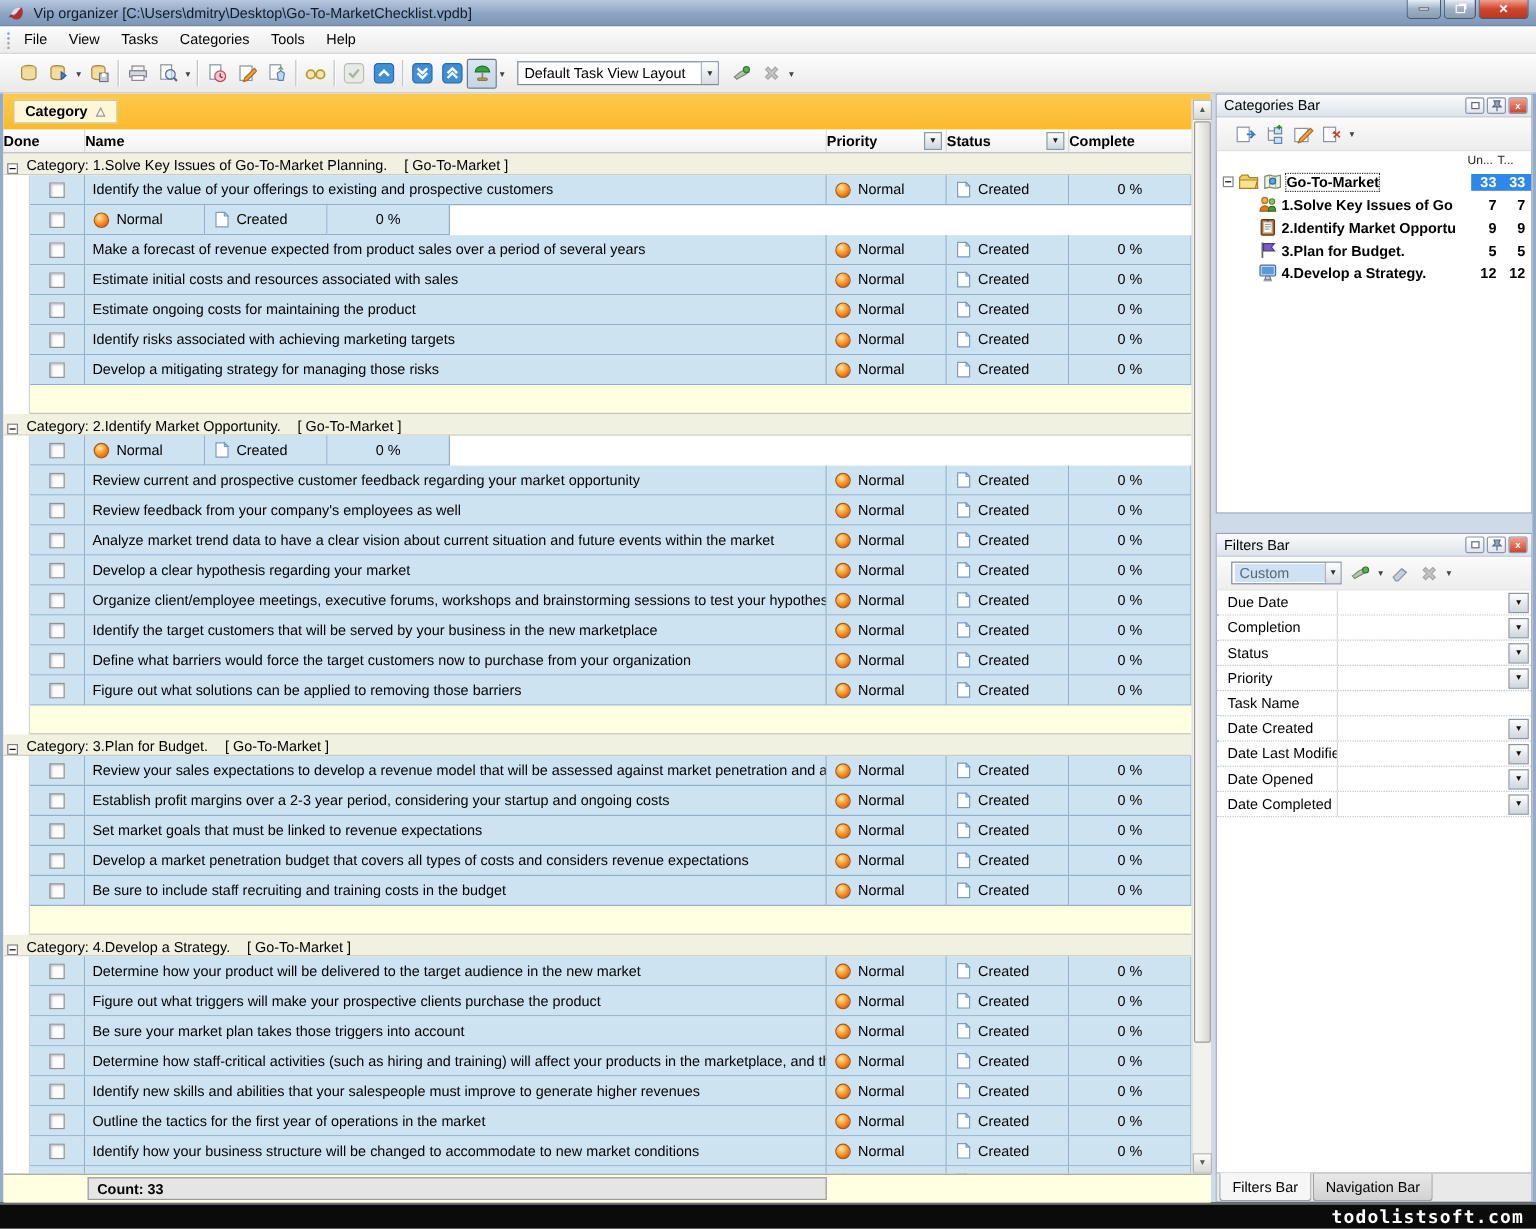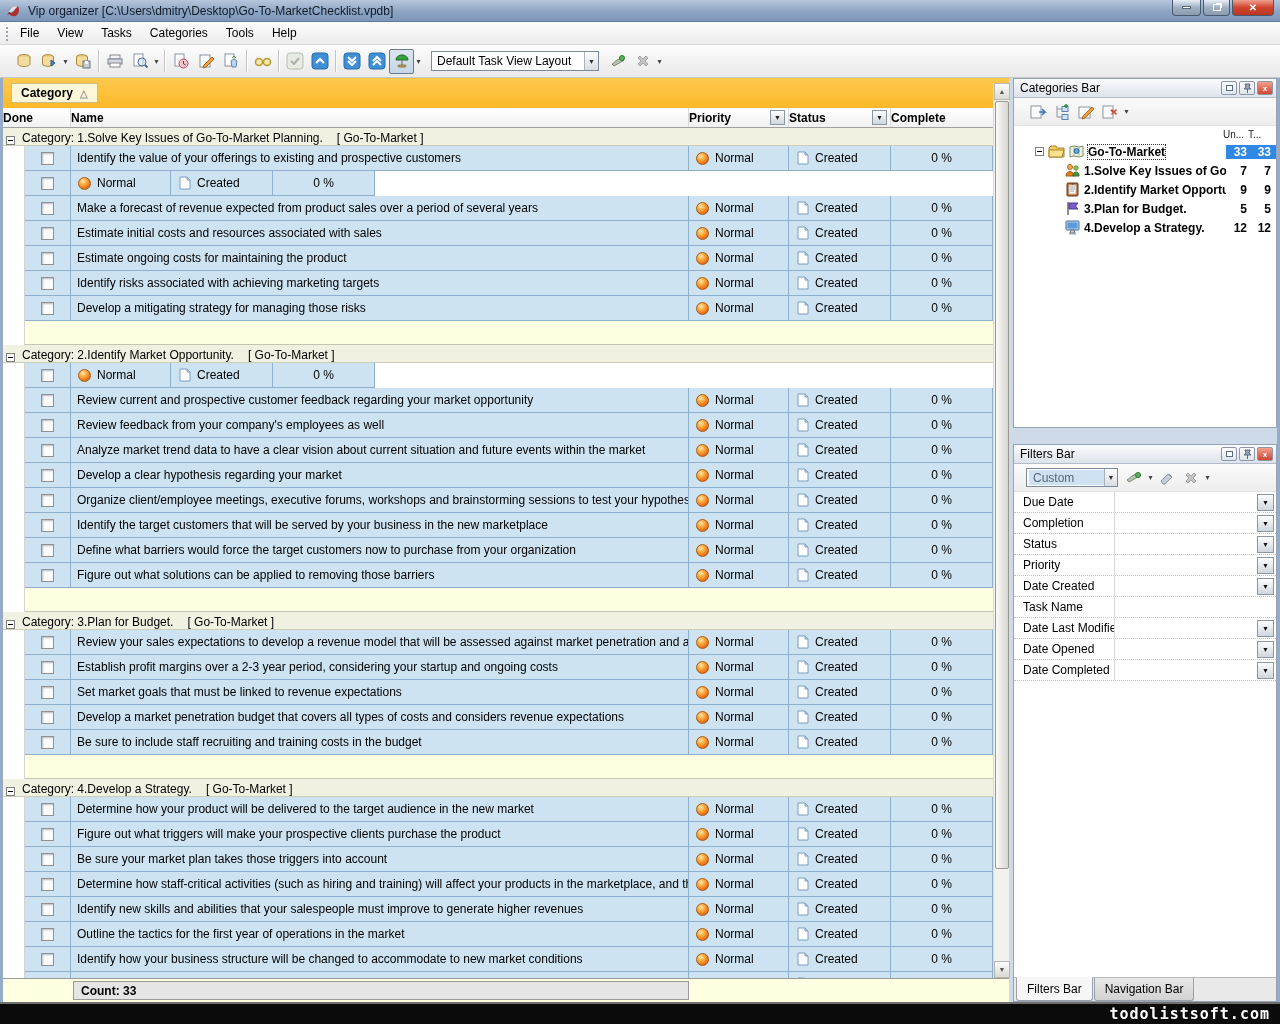--- a/index.html
+++ b/index.html
@@ -87,21 +87,21 @@
   .panel-title { flex:1; white-space:nowrap; }
   .phbtn { width:16px; height:14px; border:1px solid #8a96aa; border-radius:2px; margin-left:2px; display:flex; align-items:center; justify-content:center; background:linear-gradient(#ffffff,#dfe5ec); font-size:8px; color:#445; flex:none; }
   .phbtn.close { background:linear-gradient(#f2a08e,#cf4530); color:#fff; font-weight:bold; }
   .phbtn .inner-sq { width:7px; height:6px; border:1px solid #5a6a80; background:#fff; }
 
   .side-toolbar { height:28px; display:flex; align-items:center; padding-left:3px; background:linear-gradient(#fbfbfb,#ededed); border-bottom:1px solid #e2e2e2; flex:none; }
   .sbtn { width:24px; height:22px; display:flex; align-items:center; justify-content:center; border:1px solid transparent; border-radius:2px; flex:none; }
 
   .tree-colhdr { height:16px; display:flex; justify-content:flex-end; align-items:center; color:#222; font-size:10px; padding-right:3px; flex:none; }
   .tree-colhdr span { width:25px; text-align:left; }
-  .tree { flex:1; overflow:hidden;margin-left:16px; }
+  .tree { flex:1; overflow:hidden; }
   .tree-row { height:19px; display:flex; align-items:center; font-weight:bold; white-space:nowrap; }
   .tree-row .ticon { width:17px; height:15px; margin-right:3px; flex:none; }
   .tree-expand { width:9px; height:9px; border:1px solid #808080; background:#fff; position:relative; margin:0 4px 0 5px; flex:none; }
   .tree-expand::after { content:""; position:absolute; left:1px; right:1px; top:3px; height:1px; background:#000; }
   .tree-indent { width:34px; flex:none; }
   .tree-label { overflow:hidden; text-overflow:clip; }
   .tree-label.focused { outline:1px dotted #333; }
   .tree-nums { margin-left:auto; display:flex; padding-right:2px; }
   .tree-nums.selected { background:#2f87e8; color:#fff; }
 
@@ -1161,28 +1161,28 @@
                 <div class="f-drop">▼</div>
               </div>
             </div>
             <div class="f-row">
               <div class="f-label">Priority</div>
               <div class="f-value">
                 <div class="f-drop">▼</div>
               </div>
             </div>
             <div class="f-row">
+              <div class="f-label">Task Name</div>
+              <div class="f-value"></div>
+            </div>
+            <div class="f-row">
               <div class="f-label">Date Created</div>
               <div class="f-value">
                 <div class="f-drop">▼</div>
               </div>
-            </div>
-            <div class="f-row">
-              <div class="f-label">Task Name</div>
-              <div class="f-value"></div>
             </div>
             <div class="f-row">
               <div class="f-label">Date Last Modifie</div>
               <div class="f-value">
                 <div class="f-drop">▼</div>
               </div>
             </div>
             <div class="f-row">
               <div class="f-label">Date Opened</div>
               <div class="f-value">

